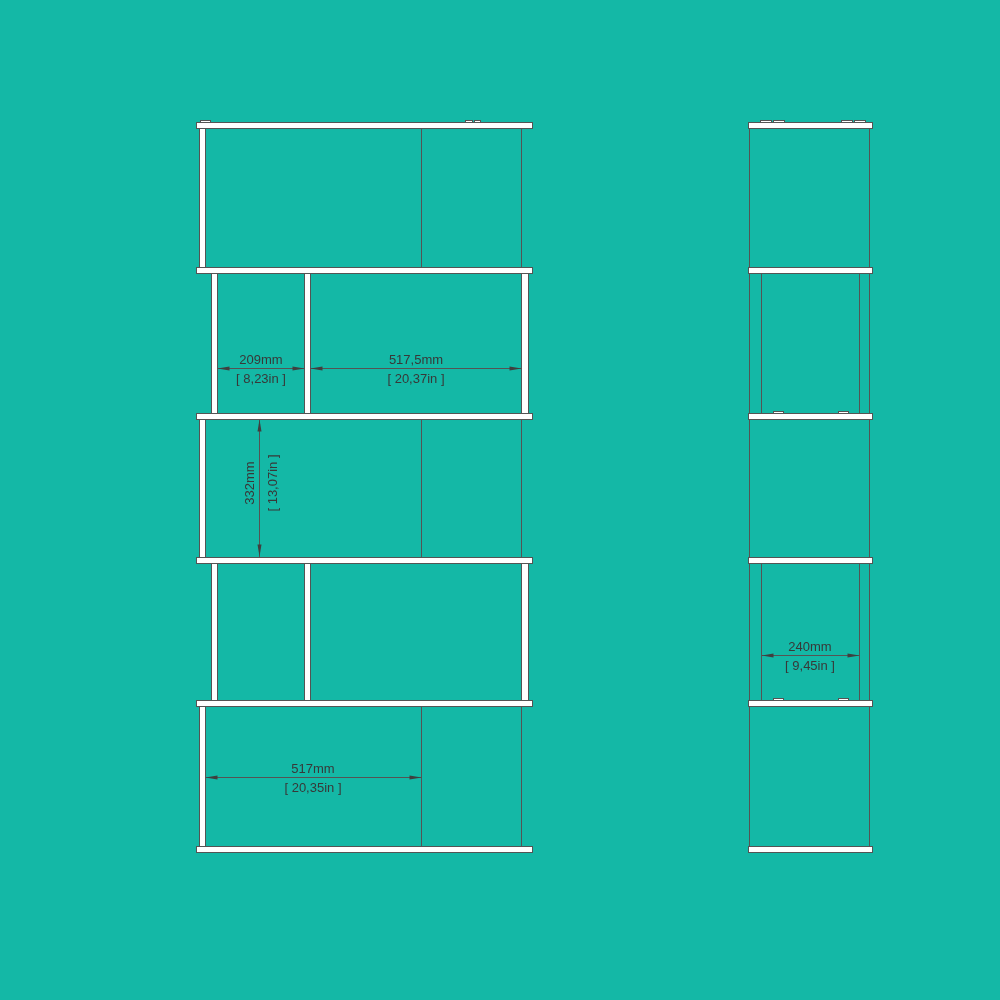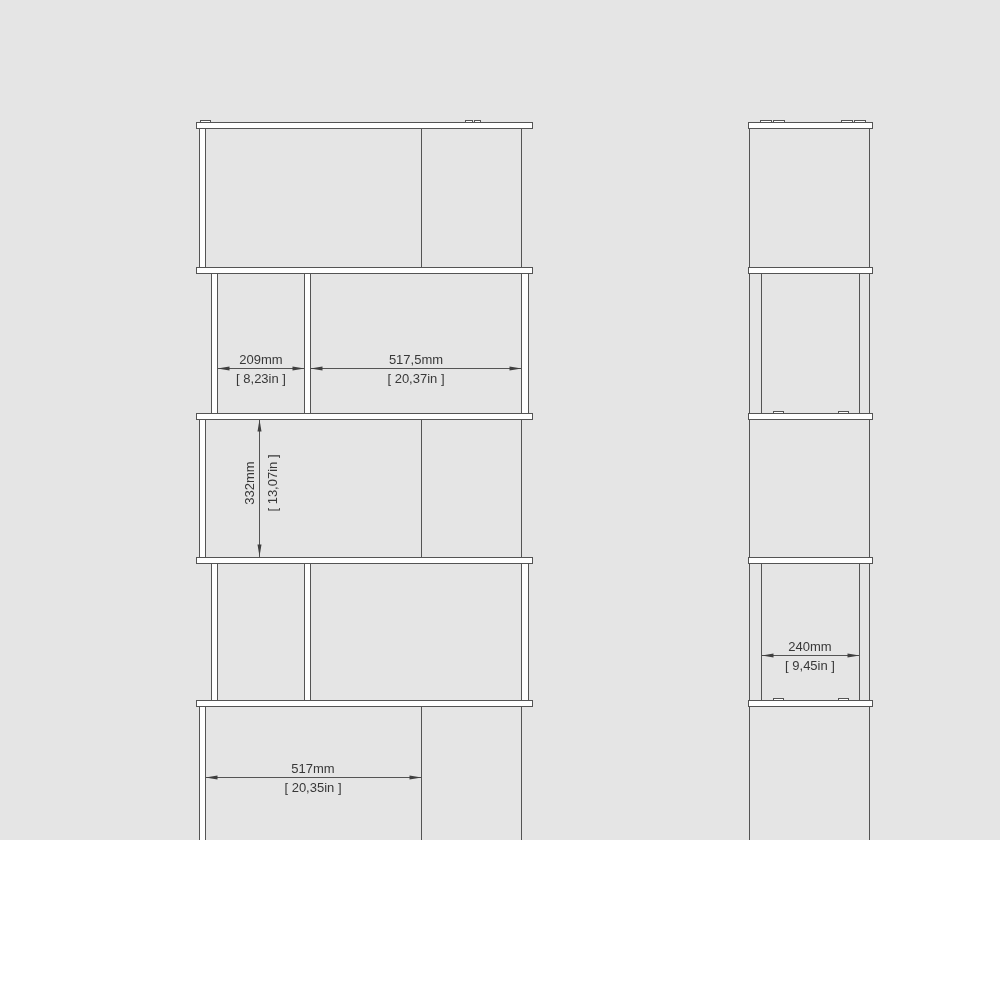--- a/index.html
+++ b/index.html
@@ -1,21 +1,21 @@
 <!DOCTYPE html>
 <html><head>
 <meta charset="utf-8">
 <style>
   html, body { margin: 0; padding: 0; }
   body { background: #ffffff; font-family: "Liberation Sans", sans-serif; }
   .canvas {
     position: relative;
     width: 1000px;
-    height: 840px;
-    background: #e5e5e5;
+    height: 1000px;
+    background: #14b8a6;
     overflow: hidden;
   }
   svg { display: block; }
   .ln { stroke: #545454; stroke-width: 1; fill: none; shape-rendering: crispEdges; }
   .bd { stroke: #545454; stroke-width: 1; fill: #ffffff; shape-rendering: crispEdges; }
   .ar { fill: #3f3f3f; stroke: none; }
   .dim-text {
     font-family: "Liberation Sans", sans-serif;
     font-size: 13px;
     fill: #383838;

